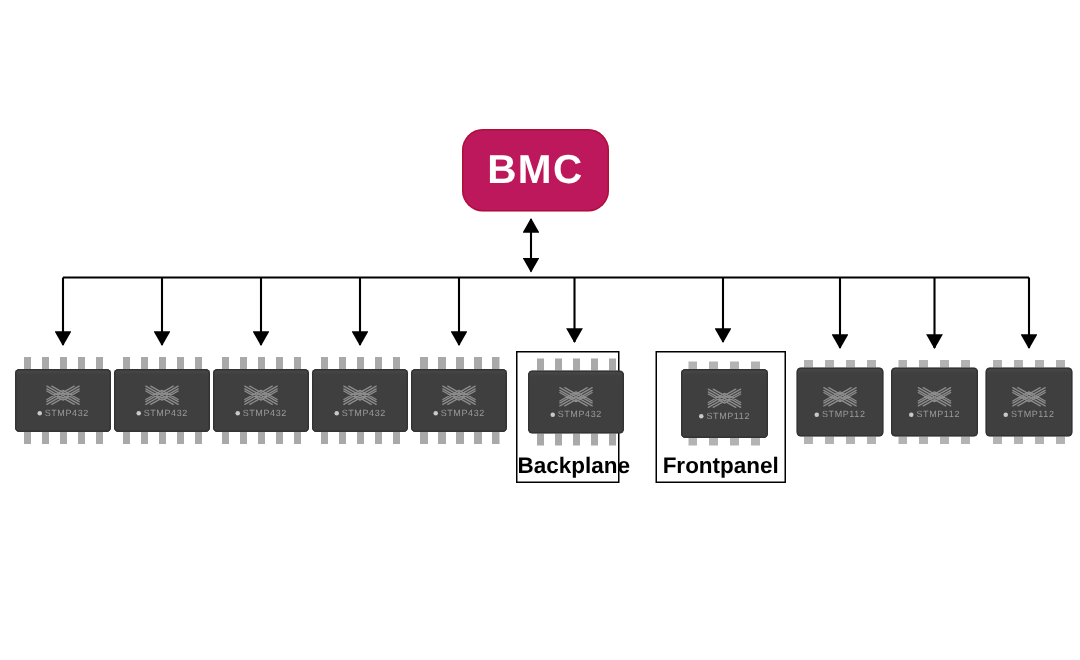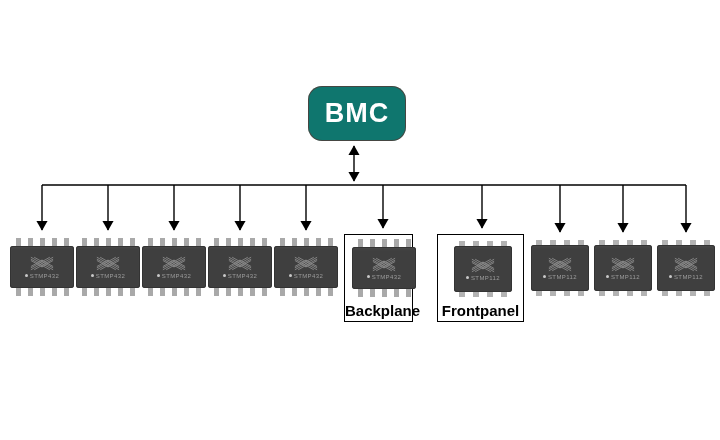--- a/index.html
+++ b/index.html
@@ -71,21 +71,21 @@
     <line x1="174" y1="185" x2="174" y2="230" stroke="#000" stroke-width="1.4" marker-end="url(#arr)"></line>
     <line x1="240" y1="185" x2="240" y2="230" stroke="#000" stroke-width="1.4" marker-end="url(#arr)"></line>
     <line x1="306" y1="185" x2="306" y2="230" stroke="#000" stroke-width="1.4" marker-end="url(#arr)"></line>
     <line x1="383" y1="185" x2="383" y2="228" stroke="#000" stroke-width="1.4" marker-end="url(#arr)"></line>
     <line x1="482" y1="185" x2="482" y2="228" stroke="#000" stroke-width="1.4" marker-end="url(#arr)"></line>
     <line x1="560" y1="185" x2="560" y2="232" stroke="#000" stroke-width="1.4" marker-end="url(#arr)"></line>
     <line x1="623" y1="185" x2="623" y2="232" stroke="#000" stroke-width="1.4" marker-end="url(#arr)"></line>
     <line x1="686" y1="185" x2="686" y2="232" stroke="#000" stroke-width="1.4" marker-end="url(#arr)"></line>
   </svg>
 
-  <div class="bmc" style="background: #0f766e; color: rgb(255, 255, 255);">
+  <div class="bmc" style="background: #be185d; color: rgb(255, 255, 255);">
     <span>BMC</span>
   </div>
 
   <div class="chip soic" style="left:10px;top:238px">
     <span class="pinrow"></span>
     <div class="body">
       <svg class="logo">
           <use href="#chiplogo"></use>
         </svg>
       <div class="chiplabel">

